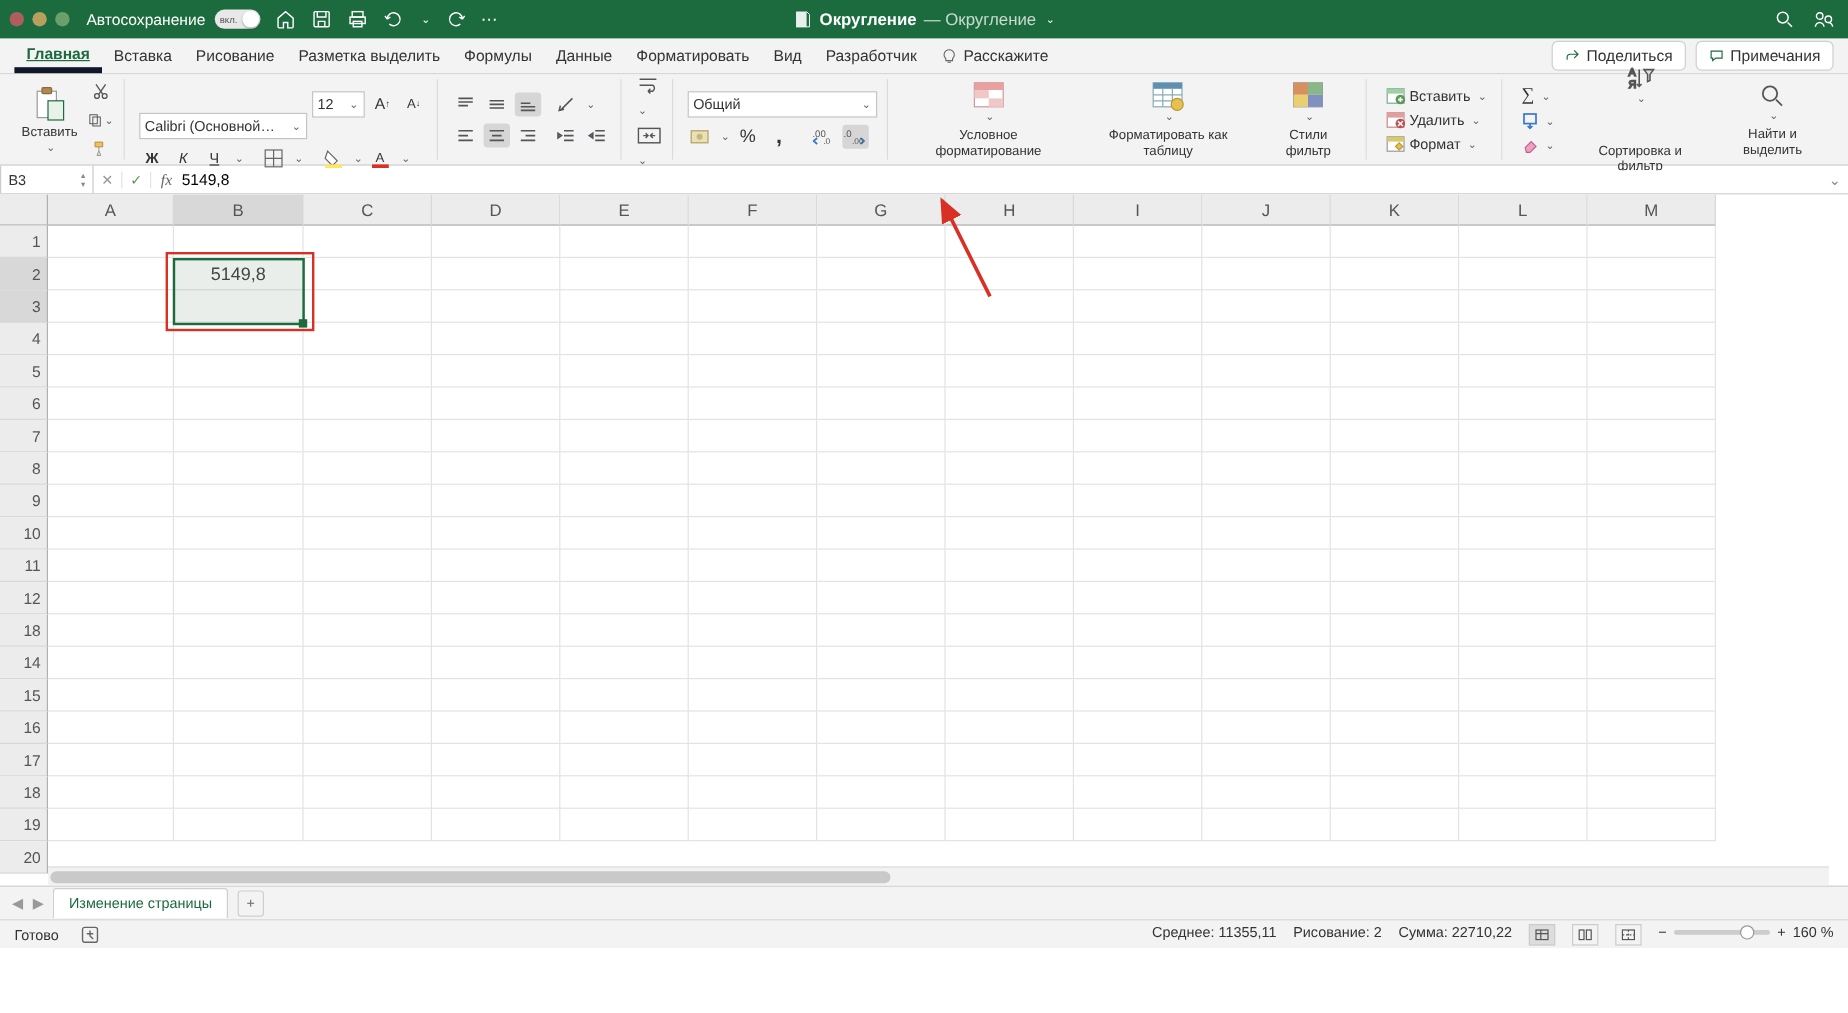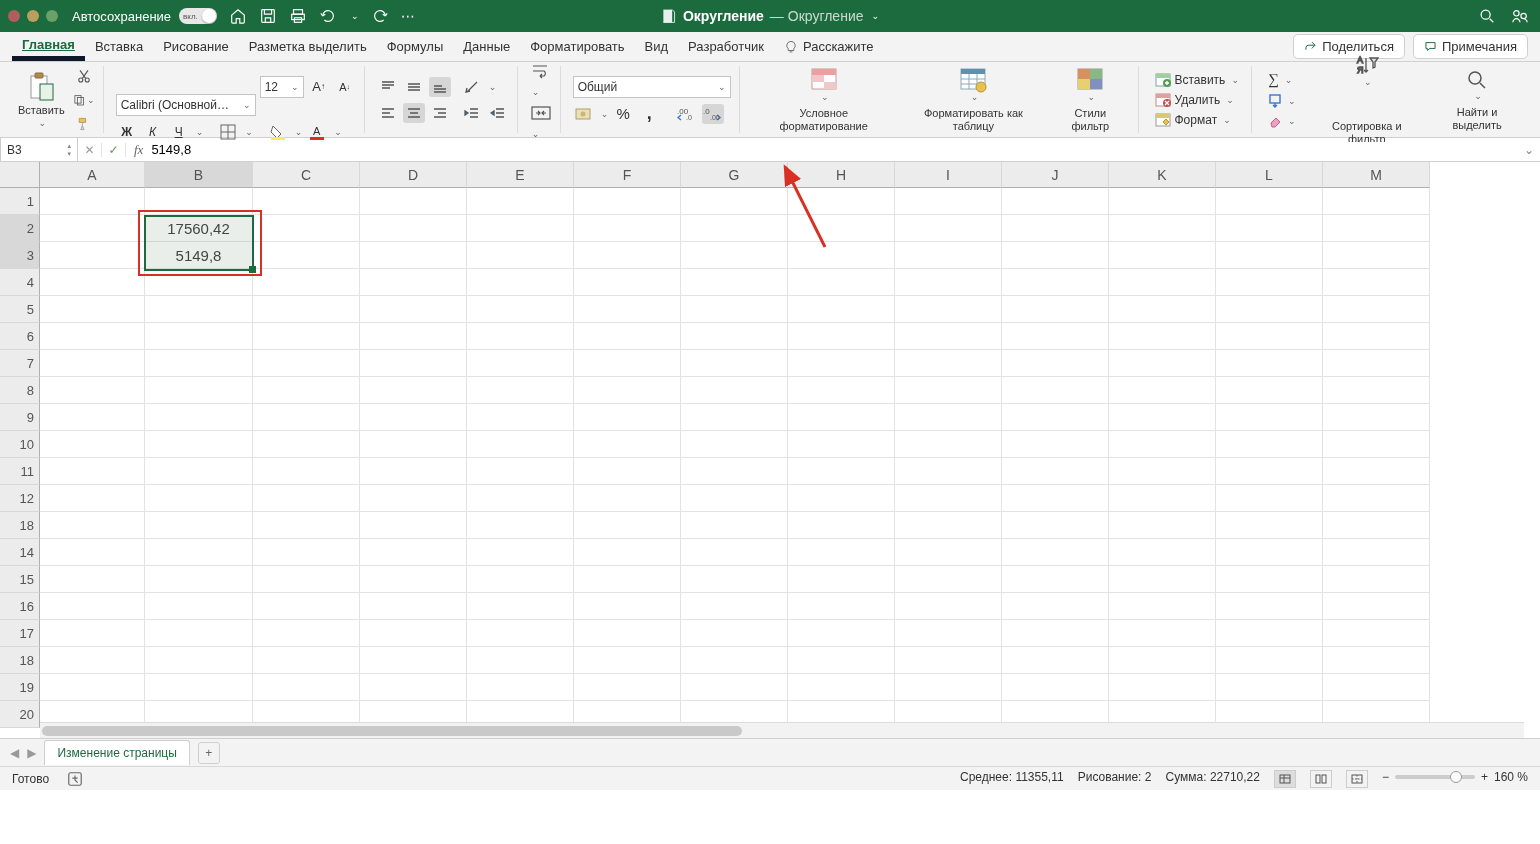--- a/index.html
+++ b/index.html
@@ -558,35 +558,20 @@
         <div class="cell cG" style="width: 107px;"></div>
         <div class="cell cH" style="width: 107px;"></div>
         <div class="cell cI" style="width: 107px;"></div>
         <div class="cell cJ" style="width: 107px;"></div>
         <div class="cell cK" style="width: 107px;"></div>
         <div class="cell cL" style="width: 107px;"></div>
         <div class="cell cM" style="width: 107px;"></div>
       </div>
       <div class="row">
         <div class="cell cA" style="width: 105px;"></div>
-        <div class="cell cB" style="width: 108px; justify-content: center;">17560,42</div>
-        <div class="cell cC" style="width: 107px;"></div>
-        <div class="cell cD" style="width: 107px;"></div>
-        <div class="cell cE" style="width: 107px;"></div>
-        <div class="cell cF" style="width: 107px;"></div>
-        <div class="cell cG" style="width: 107px;"></div>
-        <div class="cell cH" style="width: 107px;"></div>
-        <div class="cell cI" style="width: 107px;"></div>
-        <div class="cell cJ" style="width: 107px;"></div>
-        <div class="cell cK" style="width: 107px;"></div>
-        <div class="cell cL" style="width: 107px;"></div>
-        <div class="cell cM" style="width: 107px;"></div>
-      </div>
-      <div class="row">
-        <div class="cell cA" style="width: 105px;"></div>
         <div class="cell cB" style="width: 108px; justify-content: center;">5149,8</div>
         <div class="cell cC" style="width: 107px;"></div>
         <div class="cell cD" style="width: 107px;"></div>
         <div class="cell cE" style="width: 107px;"></div>
         <div class="cell cF" style="width: 107px;"></div>
         <div class="cell cG" style="width: 107px;"></div>
         <div class="cell cH" style="width: 107px;"></div>
         <div class="cell cI" style="width: 107px;"></div>
         <div class="cell cJ" style="width: 107px;"></div>
         <div class="cell cK" style="width: 107px;"></div>

